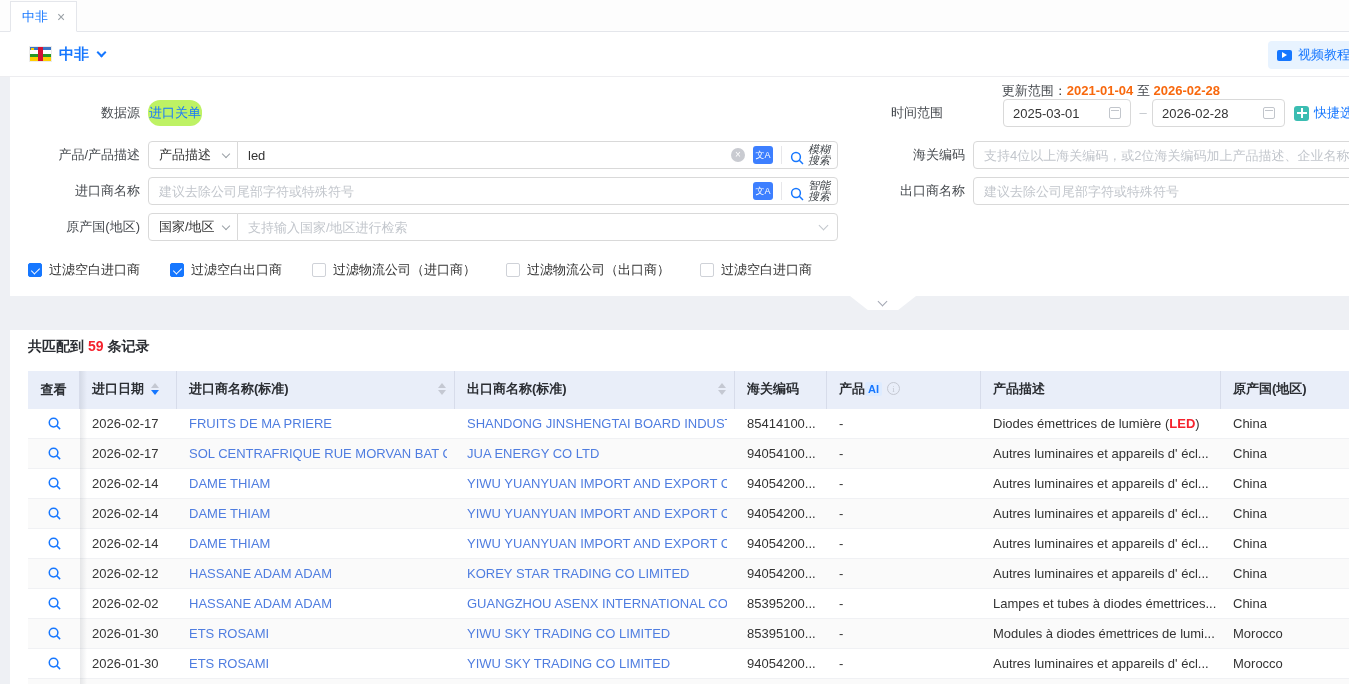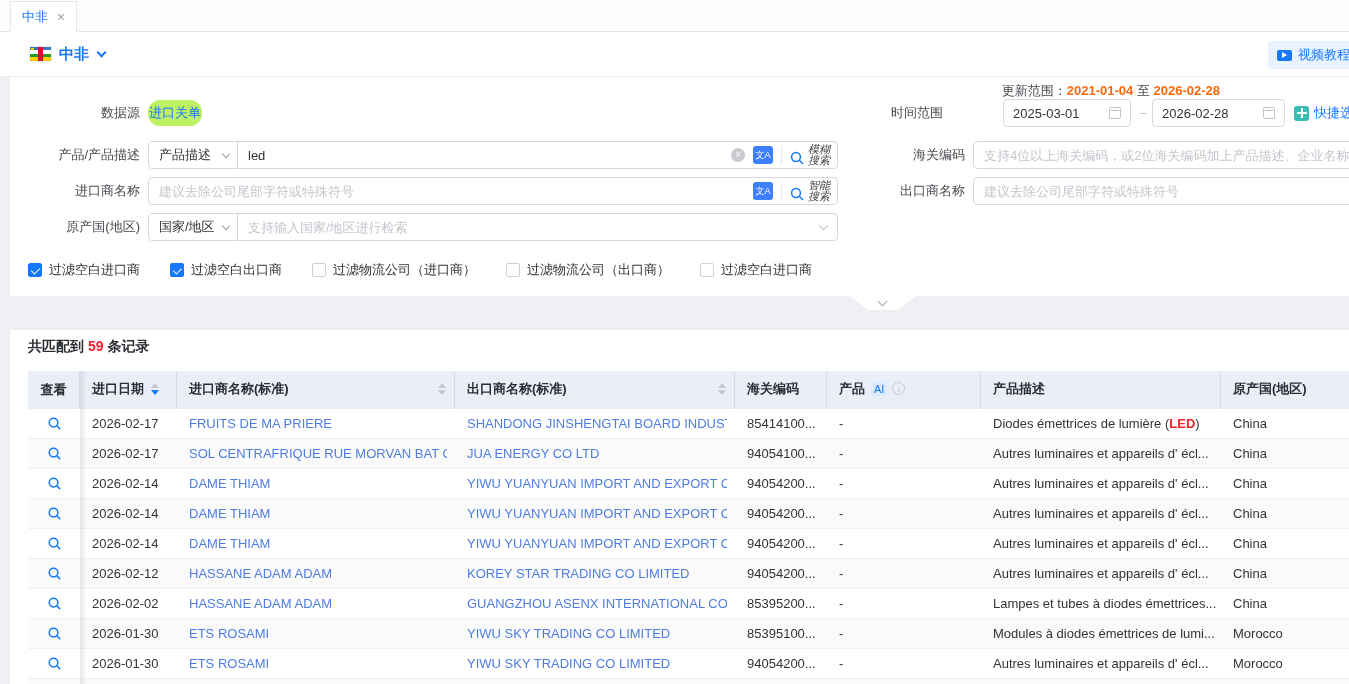--- a/index.html
+++ b/index.html
@@ -102,21 +102,21 @@
   .c-desc { width:240px; }
   .c-origin { width:160px; }
   .link { color:#4f7de0; cursor:pointer; overflow:hidden; white-space:nowrap; }
   .hl-red { color:#f5222d; font-weight:bold; }
   .view-btn { display:inline-flex; cursor:pointer; }
   .sort { display:inline-flex; flex-direction:column; gap:2px; margin-left:7px; }
   .sort.right { margin-left:auto; }
   .car-up { width:0; height:0; border-left:4px solid transparent; border-right:4px solid transparent; border-bottom:5px solid #c4c8d2; }
   .car-dn { width:0; height:0; border-left:4px solid transparent; border-right:4px solid transparent; border-top:5px solid #c4c8d2; }
   .car-dn.active { border-top-color:#1677ff; }
-  .ai-badge { background:#ddebff; color:#1677ff; font-size:11px; font-weight:normal; border-radius:2px; padding:1px 3px; margin-left:6px; }
+  .ai-badge { background:#ddebff; color:#1677ff; font-size:11px; font-weight:bold; border-radius:2px; padding:1px 3px; }
   .info-ic { width:13px; height:13px; border:1px solid #c4c8d2; border-radius:50%; color:#c4c8d2; font-size:9px; font-weight:normal;
     display:inline-flex; align-items:center; justify-content:center; margin-left:5px; font-family:"Liberation Serif",serif; }
   .col-shadow { position:absolute; left:52px; top:0; width:7px; height:348px;
     background:linear-gradient(to right,rgba(40,50,70,.10),rgba(40,50,70,0)); pointer-events:none; z-index:3; }
 </style>
 </head>
 <body>
 
 <div class="tabbar">
   <div class="tab">

